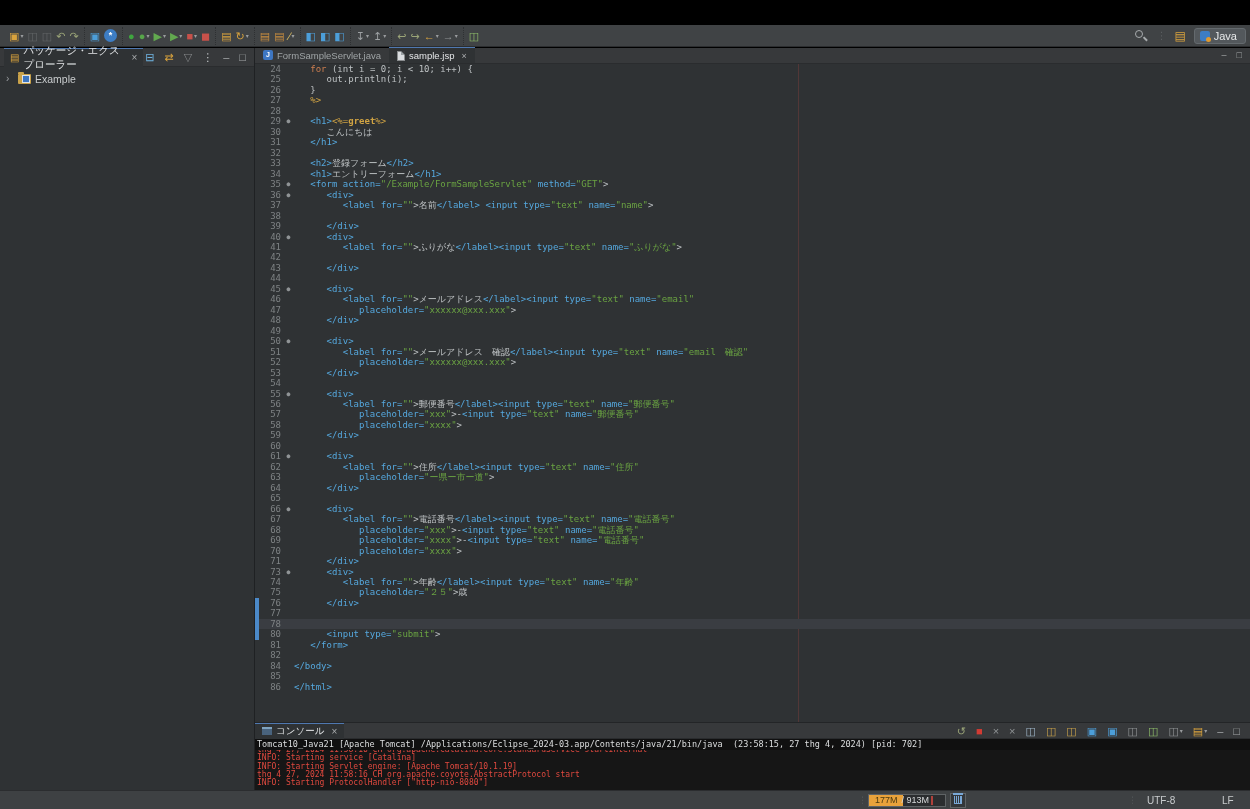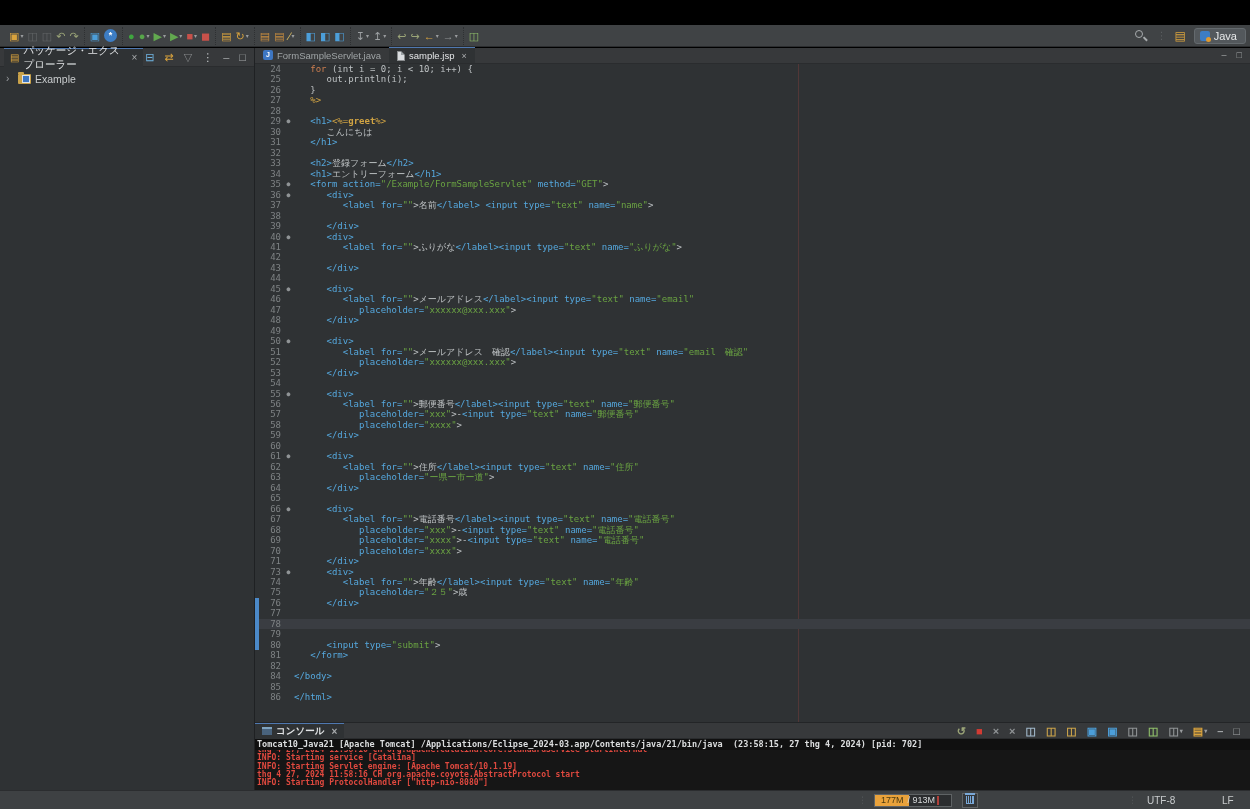--- a/index.html
+++ b/index.html
@@ -61,37 +61,37 @@
   .cl{display:flex;height:10.476px;line-height:10.476px;font-family:"DejaVu Sans Mono",monospace;font-size:9px;white-space:pre;position:relative;}
   .cl.cur{background:#3a3d42;}
   .cb{width:4px;flex:none;}
   .cb.on{background:#4b89c8;}
   .ln{width:24px;flex:none;text-align:right;color:#7e8284;padding-right:2px;}
   .mk{width:11px;flex:none;text-align:center;color:#909496;font-size:6.5px;}
   .ct{white-space:pre;}
   .p{color:#bdc1c3;} .b{color:#55a8de;} .g{color:#6aa342;} .o{color:#cd7e4f;}
   .y{color:#d0a343;} .yb{color:#d0a343;font-weight:bold;}
   
-  .console{height:68px;display:flex;flex-direction:column;border-top:1px solid #232527;font-weight:bold;}
+  .console{height:68px;display:flex;flex-direction:column;border-top:1px solid #232527;}
   .con-head{height:16px;background:#37393b;display:flex;align-items:center;border-bottom:1px solid #2a2c2e;}
   .con-tab{display:flex;align-items:center;gap:4px;height:16px;padding:0 7px;background:#2f3234;border-top:1px solid #4f78b0;color:#e2e4e6;font-size:9.5px;}
   .con-ico{width:10px;height:8px;background:#49637d;border-top:2px solid #7fa3c0;}
   .con-icons{margin-left:auto;display:flex;align-items:center;gap:6px;padding-right:8px;}
   .con-icons .pi{font-size:10px;line-height:16px;}
   .pi .dd{font-size:6px;color:#9a9d9f;}
   .con-body{flex:1;background:#161616;overflow:hidden;font-family:"DejaVu Sans Mono",monospace;}
   .con-title{color:#dcdedf;font-size:8.5px;line-height:11px;padding:0 2px;background:#101010;white-space:pre;}
   .con-log{overflow:hidden;}
   .con-line{color:#e0493f;font-size:8px;line-height:8.3px;white-space:pre;padding-left:2px;}
   .con-line:first-child{margin-top:-4px;}
   
   .statusbar{position:absolute;left:0;right:0;bottom:0;height:19px;background:#3e4143;border-top:1px solid #2b2d2f;font-size:10px;color:#c9ccce;}
   .sb-item{position:absolute;top:0;height:18px;display:flex;align-items:center;}
   .handle{color:#55595b;font-size:9px;}
-  .mem-widget{left:858px;gap:7px;justify-content:flex-end;}
+  .mem-widget{left:858px;gap:1px;justify-content:flex-end;}
   .mem-box{position:relative;width:78px;height:13px;border:1px solid #5f6365;background:#2b2d2f;display:flex;align-items:center;}
   .mem-fill{position:absolute;left:0;top:0;bottom:0;width:45%;background:#e9a23b;}
   .mem-used{position:relative;z-index:1;margin-left:6px;color:#4a3a10;font-size:9px;}
   .mem-total{position:relative;z-index:1;margin-left:4px;color:#d6d9da;font-size:9px;}
   .mem-tick{position:absolute;left:82%;top:1px;bottom:1px;width:2px;background:#b0413b;}
   .trash-btn{width:16px;height:15px;border:1px solid #5f6365;margin-left:3px;display:flex;align-items:center;justify-content:center;background:#34373a;}
   .trash{position:relative;width:8px;height:8px;border:1px solid #79a7d6;border-top:none;background:repeating-linear-gradient(90deg,#34373a 0 1px,#79a7d6 1px 2px);}
   .trash:before{content:"";position:absolute;left:-2px;top:-3px;width:10px;height:1.5px;background:#79a7d6;}
   .sb-enc{left:1128px;gap:10px;}
   .sb-lf{left:1222px;}
@@ -335,21 +335,20 @@
           <div class="cl"><span class="cb"></span><span class="ln">68</span><span class="mk"></span><span class="ct"><span class="p">            </span><span class="b">placeholder=</span><span class="g">"xxx"</span><span class="p">&gt;-</span><span class="b">&lt;input type=</span><span class="g">"text"</span><span class="b"> name=</span><span class="g">"電話番号"</span></span></div>
           <div class="cl"><span class="cb"></span><span class="ln">69</span><span class="mk"></span><span class="ct"><span class="p">            </span><span class="b">placeholder=</span><span class="g">"xxxx"</span><span class="p">&gt;-</span><span class="b">&lt;input type=</span><span class="g">"text"</span><span class="b"> name=</span><span class="g">"電話番号"</span></span></div>
           <div class="cl"><span class="cb"></span><span class="ln">70</span><span class="mk"></span><span class="ct"><span class="p">            </span><span class="b">placeholder=</span><span class="g">"xxxx"</span><span class="p">&gt;</span></span></div>
           <div class="cl"><span class="cb"></span><span class="ln">71</span><span class="mk"></span><span class="ct"><span class="p">      </span><span class="b">&lt;/div&gt;</span></span></div>
           <div class="cl"><span class="cb"></span><span class="ln">73</span><span class="mk">●</span><span class="ct"><span class="p">      </span><span class="b">&lt;div&gt;</span></span></div>
           <div class="cl"><span class="cb"></span><span class="ln">74</span><span class="mk"></span><span class="ct"><span class="p">         </span><span class="b">&lt;label for=</span><span class="g">""</span><span class="p">&gt;年齢</span><span class="b">&lt;/label&gt;&lt;input type=</span><span class="g">"text"</span><span class="b"> name=</span><span class="g">"年齢"</span></span></div>
           <div class="cl"><span class="cb"></span><span class="ln">75</span><span class="mk"></span><span class="ct"><span class="p">            </span><span class="b">placeholder=</span><span class="g">"２５"</span><span class="p">&gt;歳</span></span></div>
           <div class="cl"><span class="cb on"></span><span class="ln">76</span><span class="mk"></span><span class="ct"><span class="p">      </span><span class="b">&lt;/div&gt;</span></span></div>
           <div class="cl"><span class="cb on"></span><span class="ln">77</span><span class="mk"></span><span class="ct"></span></div>
           <div class="cl cur"><span class="cb on"></span><span class="ln">78</span><span class="mk"></span><span class="ct"></span></div>
-          <div class="cl"><span class="cb on"></span><span class="ln">79</span><span class="mk"></span><span class="ct"></span></div>
           <div class="cl"><span class="cb on"></span><span class="ln">80</span><span class="mk"></span><span class="ct"><span class="p">      </span><span class="b">&lt;input type=</span><span class="g">"submit"</span><span class="p">&gt;</span></span></div>
           <div class="cl"><span class="cb"></span><span class="ln">81</span><span class="mk"></span><span class="ct"><span class="p">   </span><span class="b">&lt;/form&gt;</span></span></div>
           <div class="cl"><span class="cb"></span><span class="ln">82</span><span class="mk"></span><span class="ct"></span></div>
           <div class="cl"><span class="cb"></span><span class="ln">84</span><span class="mk"></span><span class="ct"><span class="b">&lt;/body&gt;</span></span></div>
           <div class="cl"><span class="cb"></span><span class="ln">85</span><span class="mk"></span><span class="ct"></span></div>
           <div class="cl"><span class="cb"></span><span class="ln">86</span><span class="mk"></span><span class="ct"><span class="b">&lt;/html&gt;</span></span></div>
         </div>
       <div class="console">
         <div class="con-head">
           <div class="con-tab">

